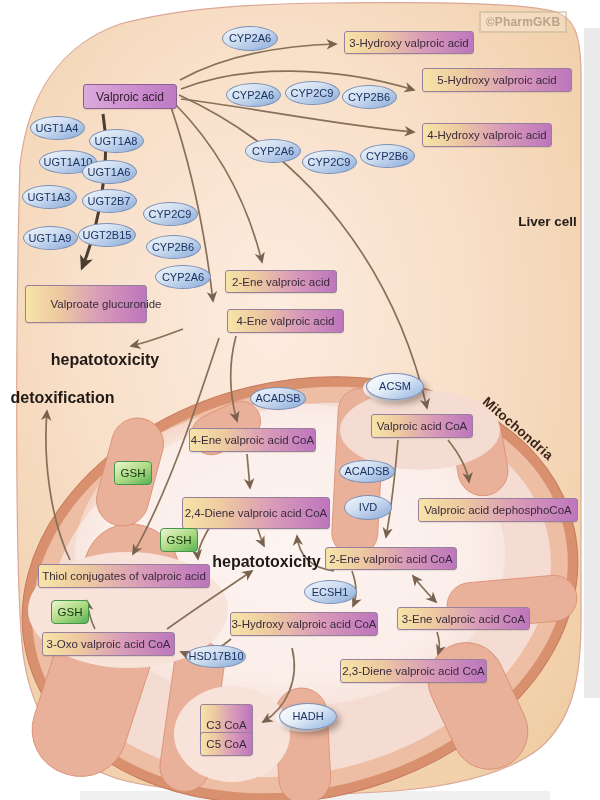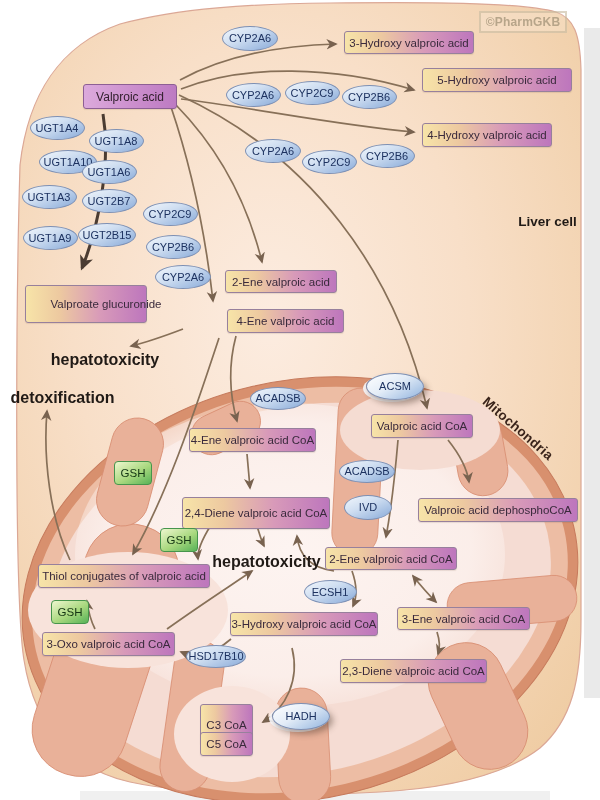--- a/index.html
+++ b/index.html
@@ -173,21 +173,21 @@
     <div class="enzyme" style="left: 78px; top: 223px; width: 58px; height: 24px;">UGT2B15</div>
     <div class="enzyme" style="left: 142.5px; top: 202px; width: 55px; height: 24px;">CYP2C9</div>
     <div class="enzyme" style="left: 145.5px; top: 235px; width: 55px; height: 24px;">CYP2B6</div>
     <div class="enzyme" style="left: 155px; top: 265px; width: 56px; height: 24px;">CYP2A6</div>
     <div class="enzyme" style="left: 250px; top: 386.5px; width: 56px; height: 23px;">ACADSB</div>
     <div class="enzyme emph" style="left: 366px; top: 372.5px; width: 58px; height: 27px;">ACSM</div>
     <div class="enzyme" style="left: 339px; top: 459.5px; width: 56px; height: 23px;">ACADSB</div>
     <div class="enzyme" style="left: 344px; top: 494.5px; width: 48px; height: 25px;">IVD</div>
     <div class="enzyme" style="left: 303.5px; top: 580px; width: 53px; height: 24px;">ECSH1</div>
     <div class="enzyme" style="left: 186px; top: 644.5px; width: 60px; height: 23px;">HSD17B10</div>
-    <div class="enzyme emph" style="left: 272px; top: 702.5px; width: 58px; height: 27px;">HADH</div>
+    <div class="enzyme emph" style="left: 279px; top: 702.5px; width: 58px; height: 27px;">HADH</div>
     <div class="gsh" style="left: 114px; top: 461px; width: 38px; height: 24px;">GSH</div>
     <div class="gsh" style="left: 160px; top: 528px; width: 38px; height: 24px;">GSH</div>
     <div class="gsh" style="left: 51px; top: 600px; width: 38px; height: 24px;">GSH</div>
     <div class="note" style="left: 40px; top: 351px; width: 130px;">hepatotoxicity</div>
     <div class="note" style="left: 10px; top: 389px; width: 105px;">detoxification</div>
     <div class="note" style="left: 204px; top: 553px; width: 125px;">hepatotoxicity</div>
     <div class="note big" style="left: 500px; top: 214px; width: 95px;">Liver cell</div>
     <div class="note big mito" style="left: 463px; top: 421px; width: 110px; transform: rotate(41deg);">Mitochondria</div>
   </div>
 

